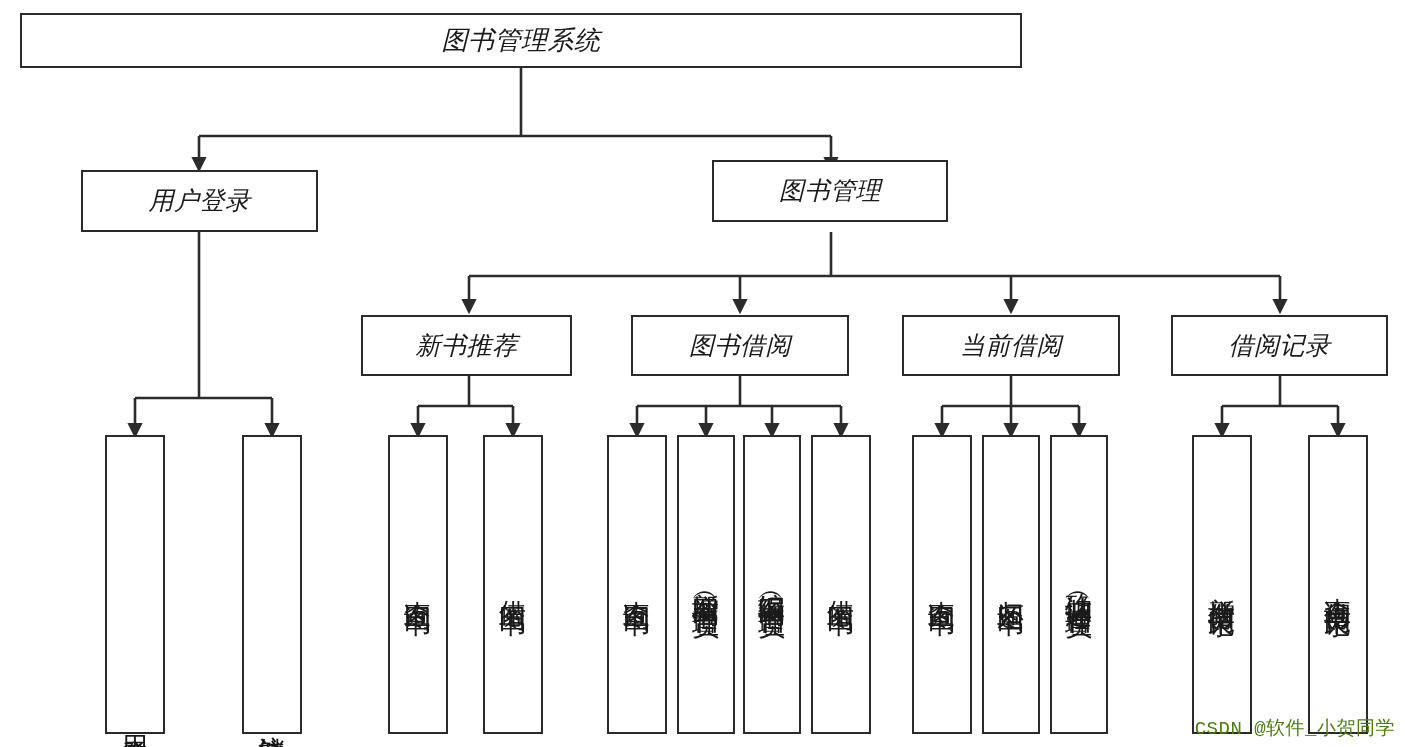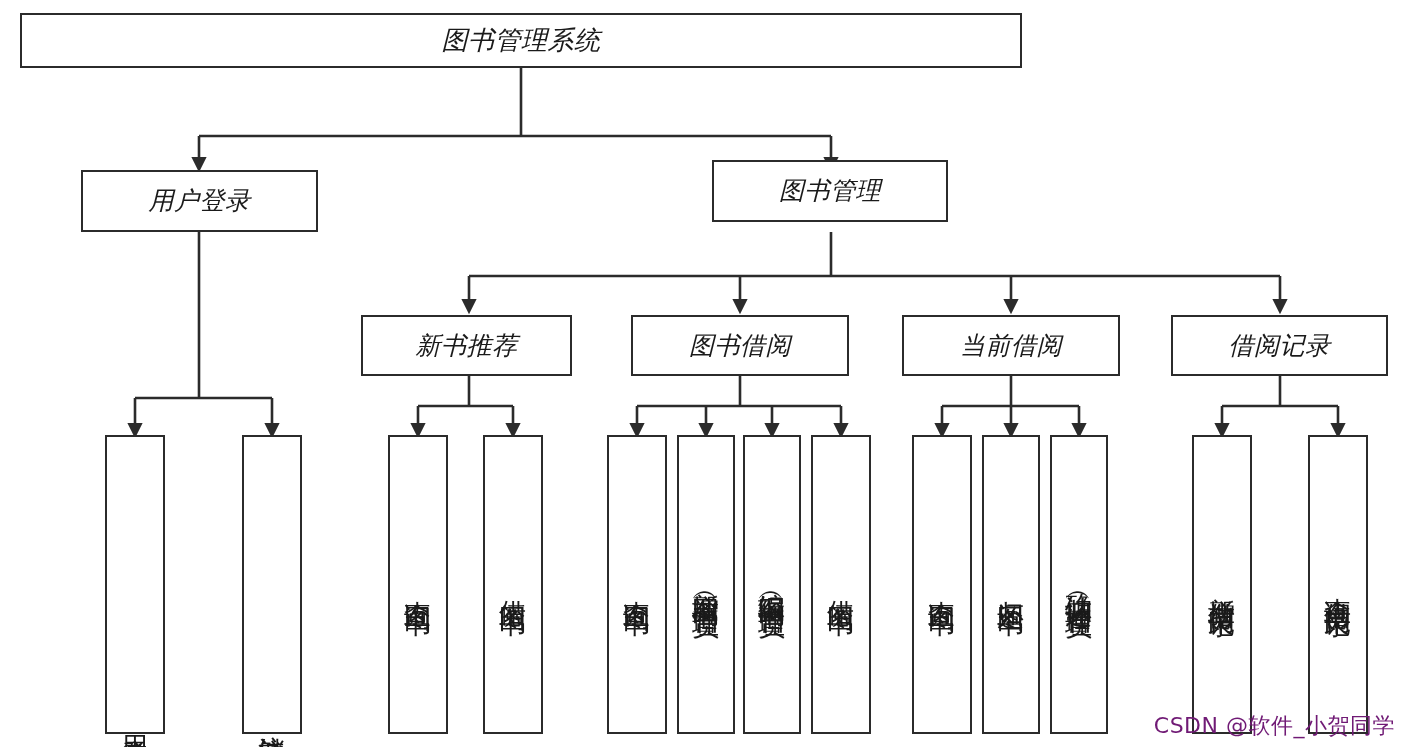--- a/index.html
+++ b/index.html
@@ -64,24 +64,25 @@
     letter-spacing: 3px;
     white-space: nowrap;
   }
   .node.v.bottom {
     align-items: flex-end;
   }
   .watermark {
     position: absolute;
     right: 10px;
     bottom: 6px;
-    font-size: 22px;
-    color: #701a75;
+    font-size: 19px;
+    color: #4d7c0f;
     white-space: nowrap;
     letter-spacing: 0.5px;
+    font-family: Liberation Mono, monospace;
   }
 </style>
 </head>
 <body>
 
 <div id="canvas">
 
   <svg id="edges" viewBox="0 0 1405 747" xmlns="http://www.w3.org/2000/svg">
     <defs>
       <marker id="arrow" markerWidth="9" markerHeight="9" refX="0.5" refY="3" orient="auto" markerUnits="strokeWidth">

